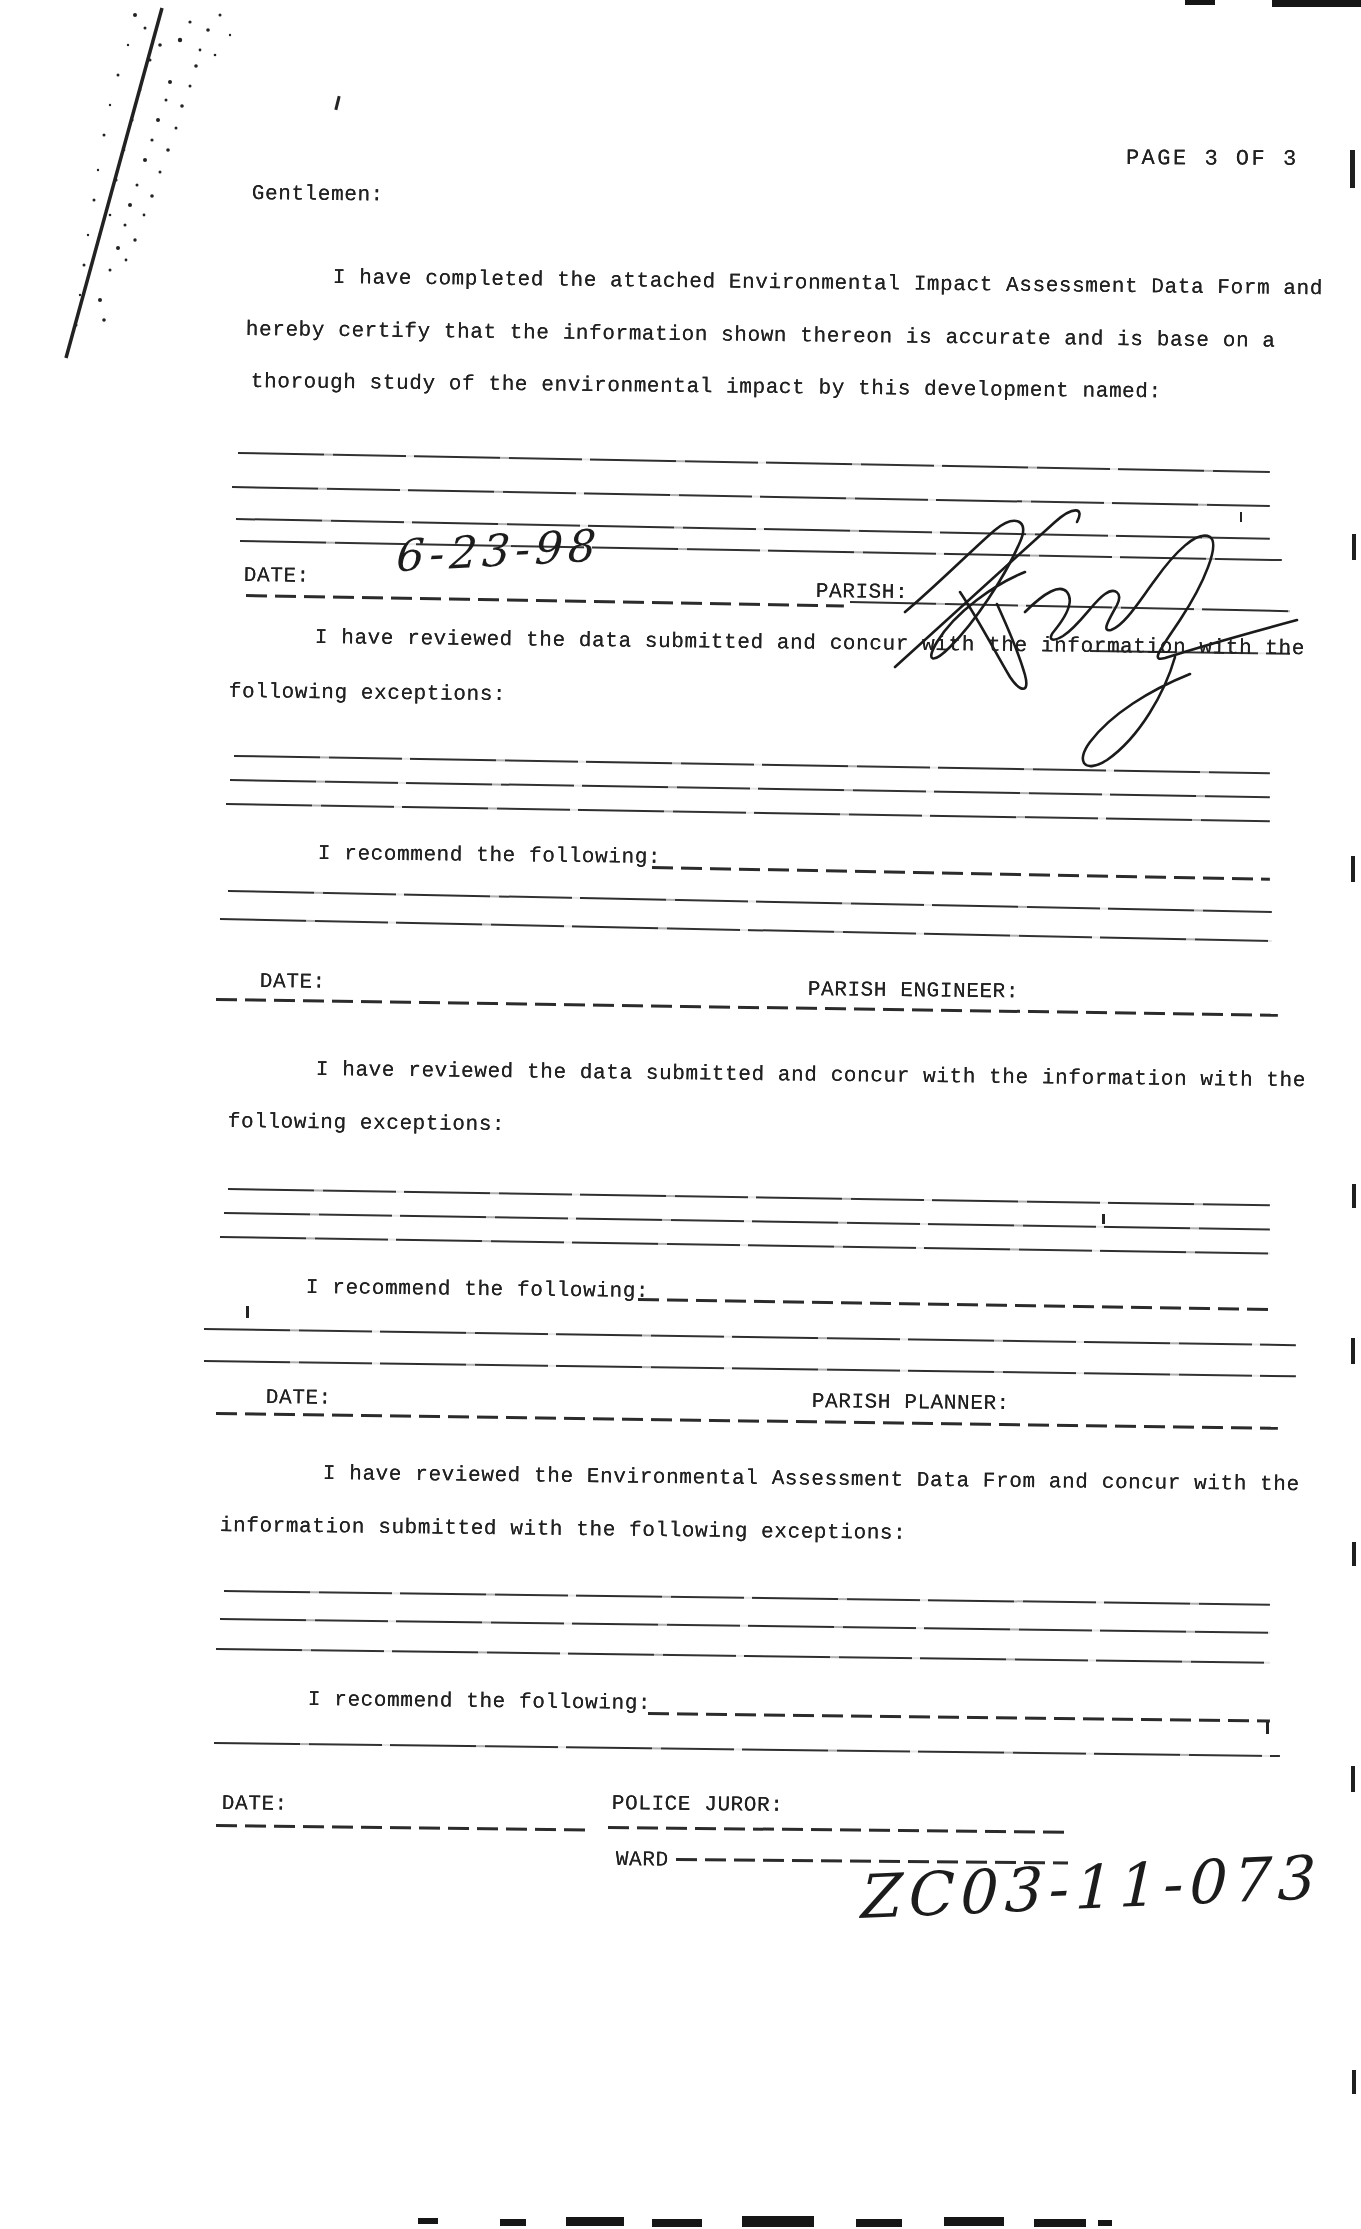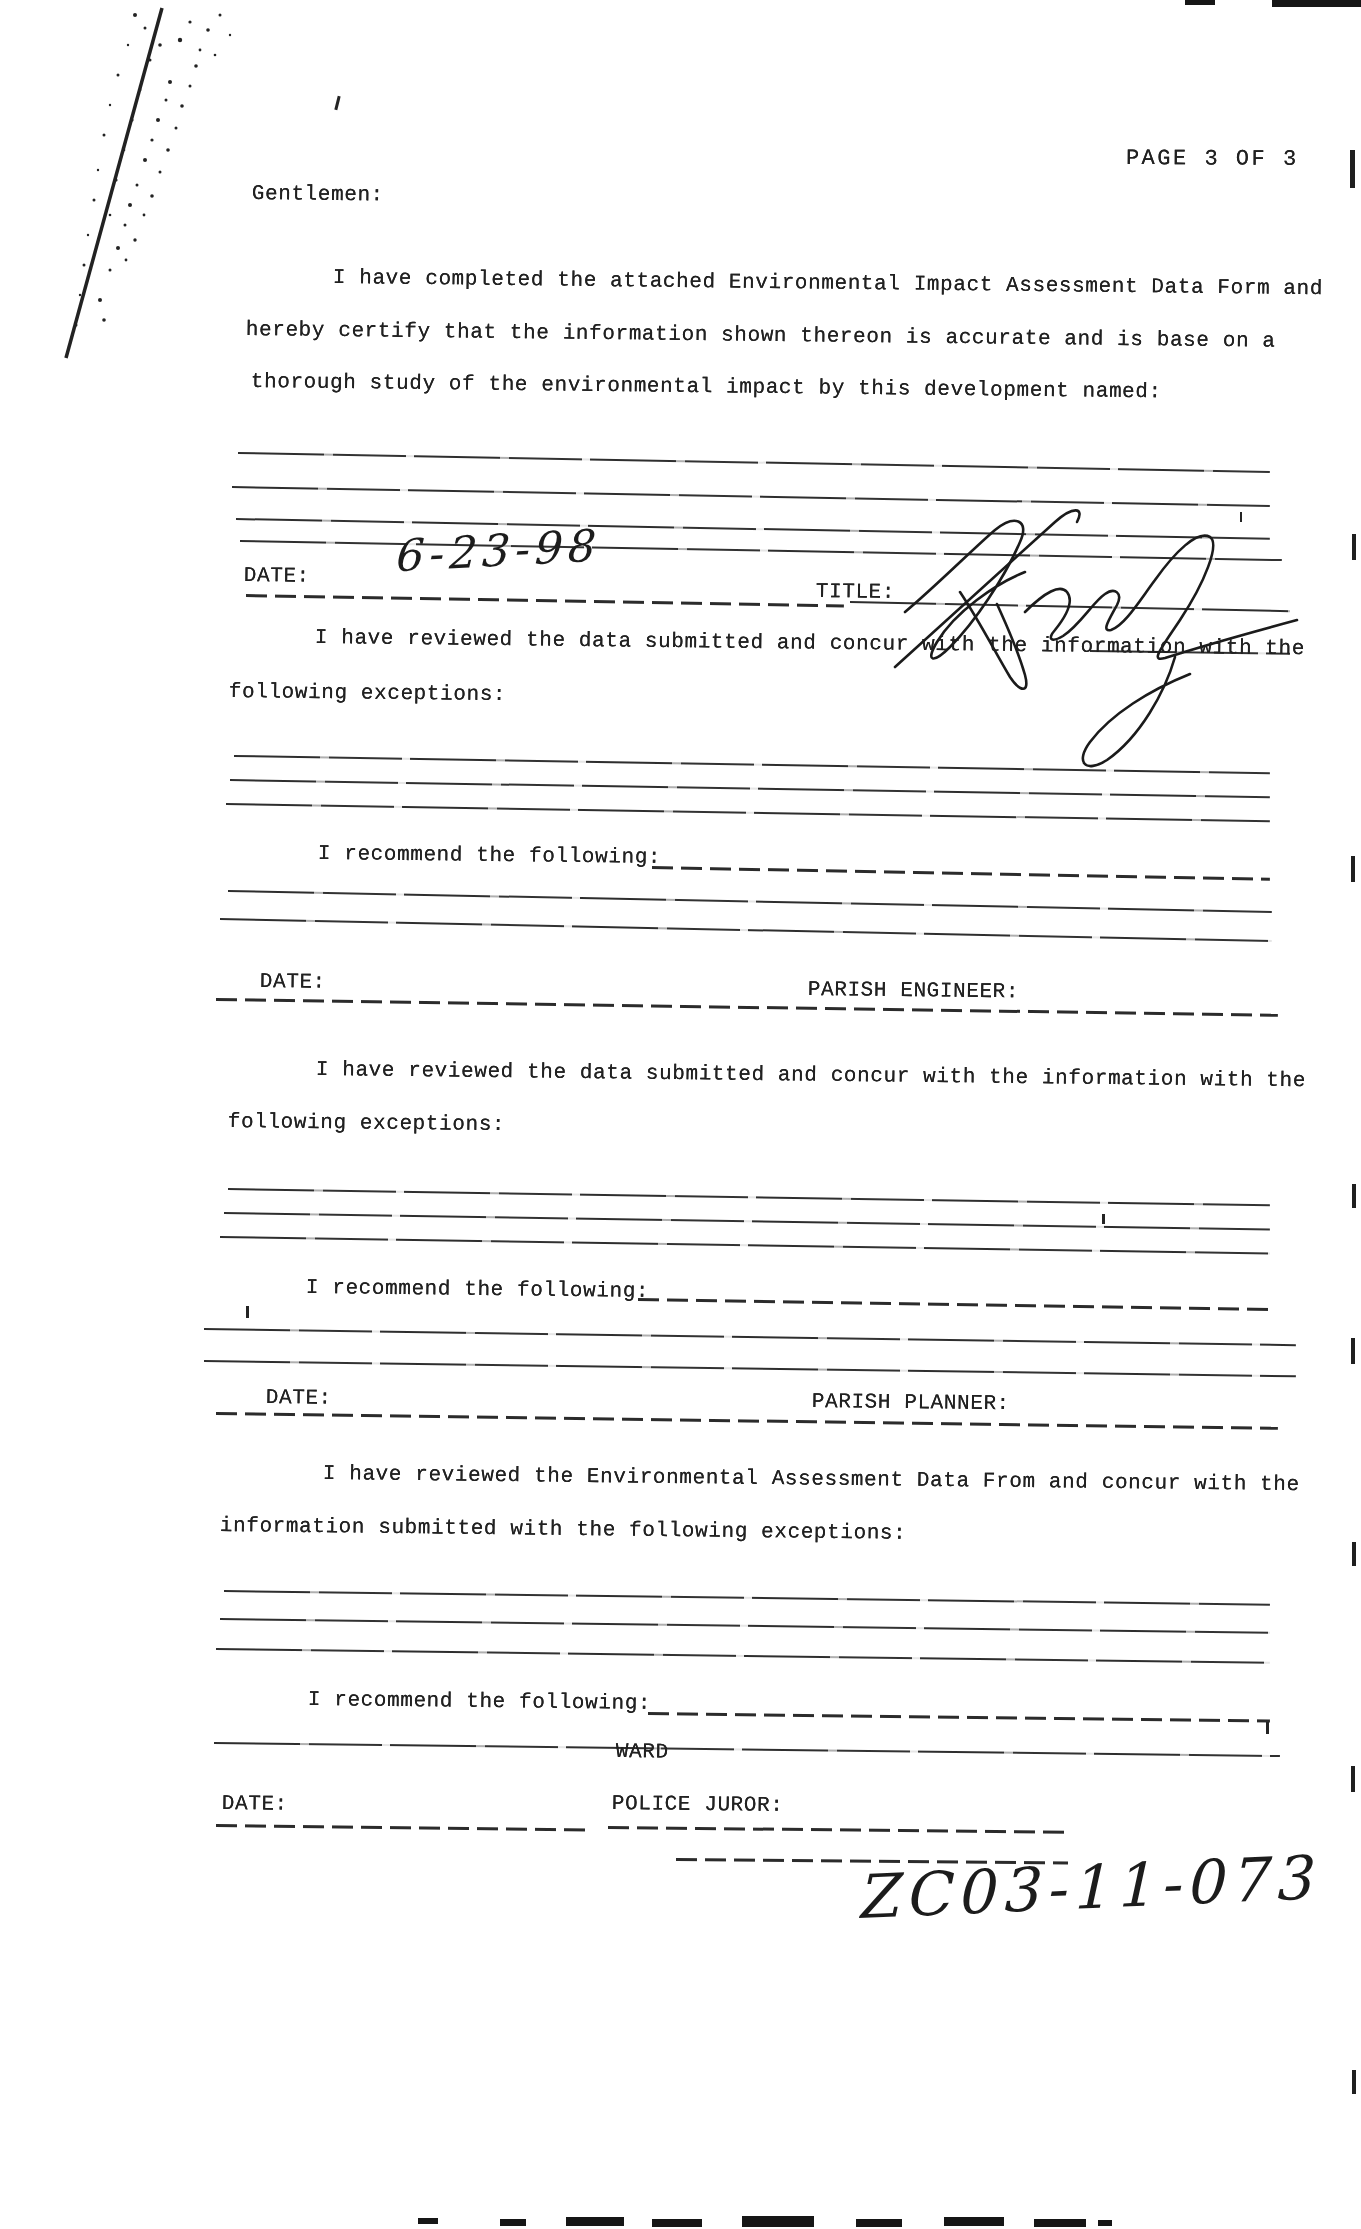--- a/index.html
+++ b/index.html
@@ -115,21 +115,21 @@
   <div class="t" style="left:251px;top:370px">thorough study of the environmental impact by this development named:</div>
 
   <div class="rule" style="left:238px;top:452px;width:1032px;transform:rotate(1.05deg)"></div>
   <div class="rule" style="left:232px;top:486px;width:1038px;transform:rotate(1.05deg)"></div>
   <div class="rule" style="left:236px;top:518px;width:1034px;transform:rotate(1.1deg)"></div>
   <div class="rule" style="left:240px;top:540px;width:1042px;transform:rotate(1.05deg)"></div>
 
   <div class="t" style="left:244px;top:564px">DATE:</div>
   <div class="rule dashy" style="left:246px;top:594px;width:598px;transform:rotate(1deg)"></div>
   <div class="hw hw-date" style="left:398px;top:530px">6-23-98</div>
-  <div class="t" style="left:816px;top:580px">TITLE:</div>
+  <div class="t" style="left:816px;top:580px">PARISH:</div>
   <div class="rule" style="left:850px;top:601px;width:440px;transform:rotate(1.2deg)"></div>
   <div class="rule" style="left:1090px;top:650px;width:200px;transform:rotate(.8deg)"></div>
   <div class="spk" style="left:1240px;top:512px;width:2px;height:10px"></div>
 
   <svg width="470" height="215" viewBox="0 0 470 215" style="left:845px;top:492px">
     <g fill="none" stroke="#1b1b1b" stroke-width="2.6" stroke-linecap="round">
       <path d="M50,175 L210,30 C228,14 240,15 232,30"></path>
       <path d="M60,120 C90,95 130,55 150,38 C170,22 185,28 175,50 C160,85 130,130 105,155 C88,172 80,170 92,150 C110,120 150,92 180,80"></path>
       <path d="M115,100 C135,130 150,160 165,185 C175,200 185,202 180,183 C172,155 160,130 152,112"></path>
       <path d="M180,120 C200,100 215,92 222,100 C230,110 218,128 210,138 C202,147 206,151 218,144 C235,133 248,110 260,102 C270,95 278,101 272,113 C264,128 256,140 266,138 C280,133 295,108 310,88 C330,60 352,38 365,45 C375,52 360,90 335,128 C315,158 305,170 320,166 C345,158 400,142 452,128"></path>
@@ -180,21 +180,21 @@
 
   <div class="t" style="left:308px;top:1688px">I recommend the following:</div>
   <div class="rule dashy" style="left:648px;top:1712px;width:622px;transform:rotate(.7deg)"></div>
   <div class="rule" style="left:214px;top:1742px;width:1066px;transform:rotate(.7deg)"></div>
   <div class="spk" style="left:1266px;top:1722px;width:3px;height:12px"></div>
 
   <div class="t" style="left:222px;top:1792px">DATE:</div>
   <div class="rule dashy" style="left:216px;top:1824px;width:372px;transform:rotate(.7deg)"></div>
   <div class="t" style="left:612px;top:1792px">POLICE JUROR:</div>
   <div class="rule dashy" style="left:608px;top:1826px;width:460px;transform:rotate(.6deg)"></div>
-  <div class="t" style="left:616px;top:1740px">WARD</div>
+  <div class="t" style="left:616px;top:1848px">WARD</div>
   <div class="rule dashy" style="left:676px;top:1858px;width:392px;transform:rotate(.5deg)"></div>
 
   <div class="hw hw-case" style="left:862px;top:1862px">ZC03-11-073</div>
 
   <div class="bmark" style="left:418px;top:2218px;width:20px;height:6px"></div>
   <div class="bmark" style="left:500px;top:2219px;width:26px;height:7px"></div>
   <div class="bmark" style="left:566px;top:2217px;width:58px;height:9px"></div>
   <div class="bmark" style="left:652px;top:2219px;width:50px;height:8px"></div>
   <div class="bmark" style="left:742px;top:2216px;width:72px;height:11px"></div>
   <div class="bmark" style="left:856px;top:2219px;width:46px;height:8px"></div>

